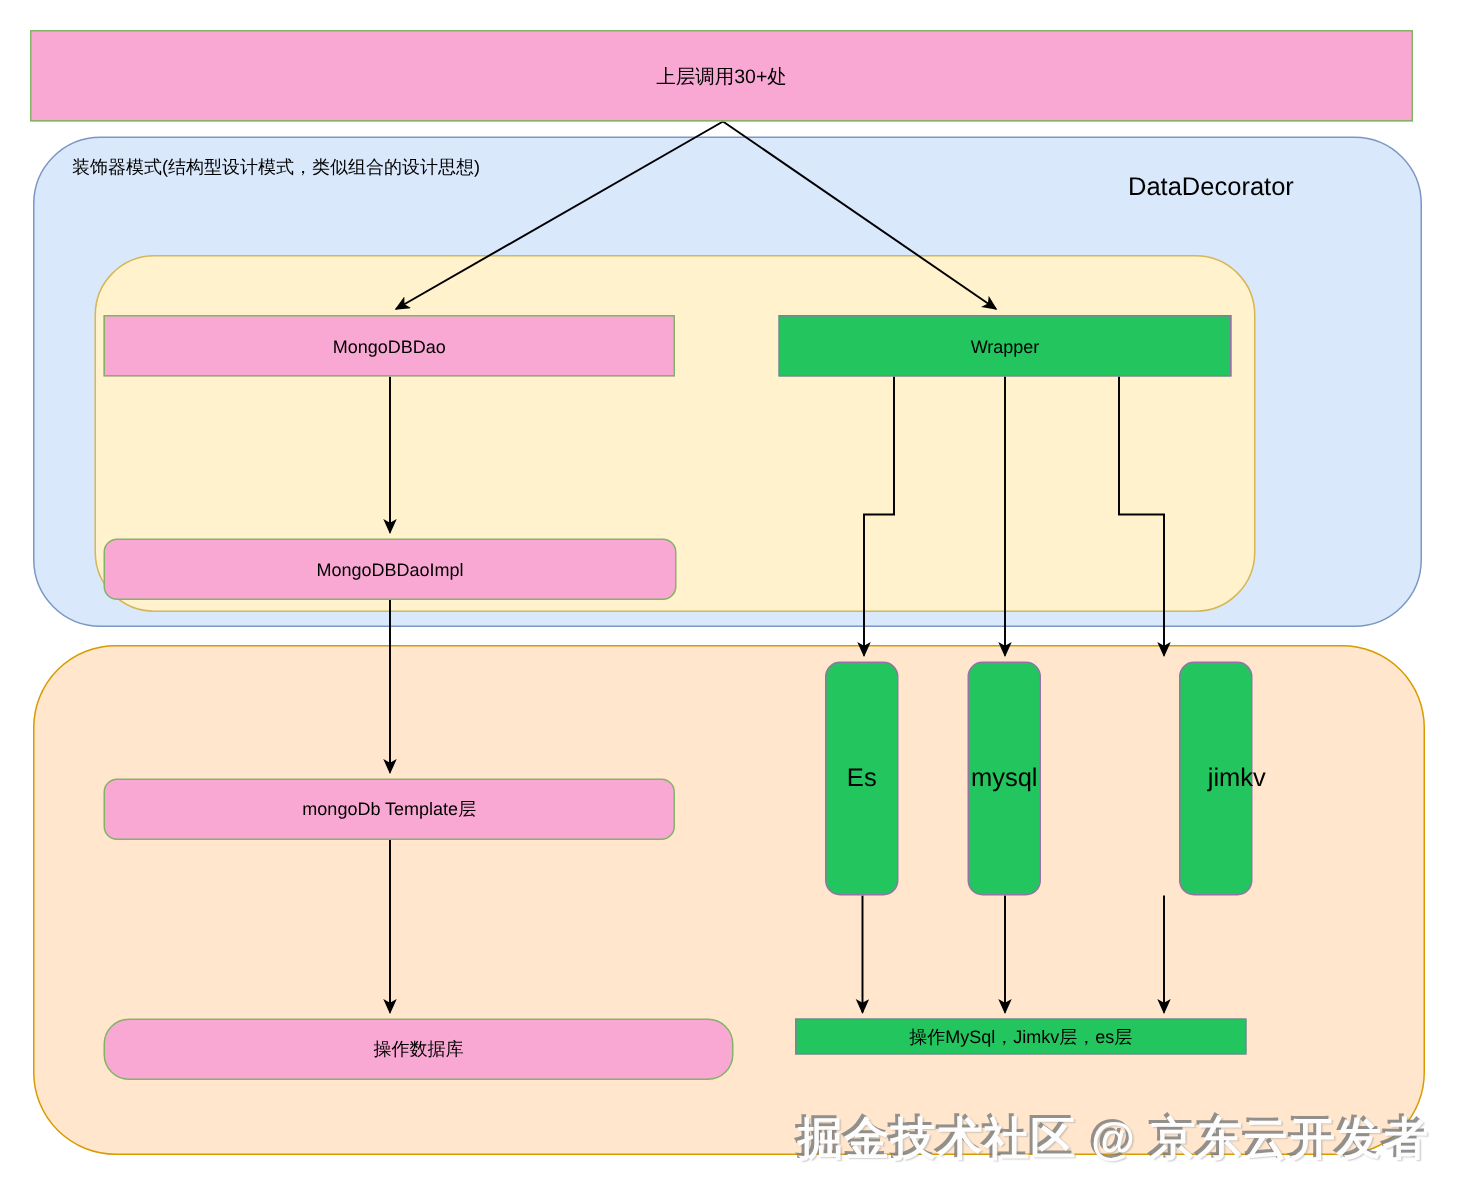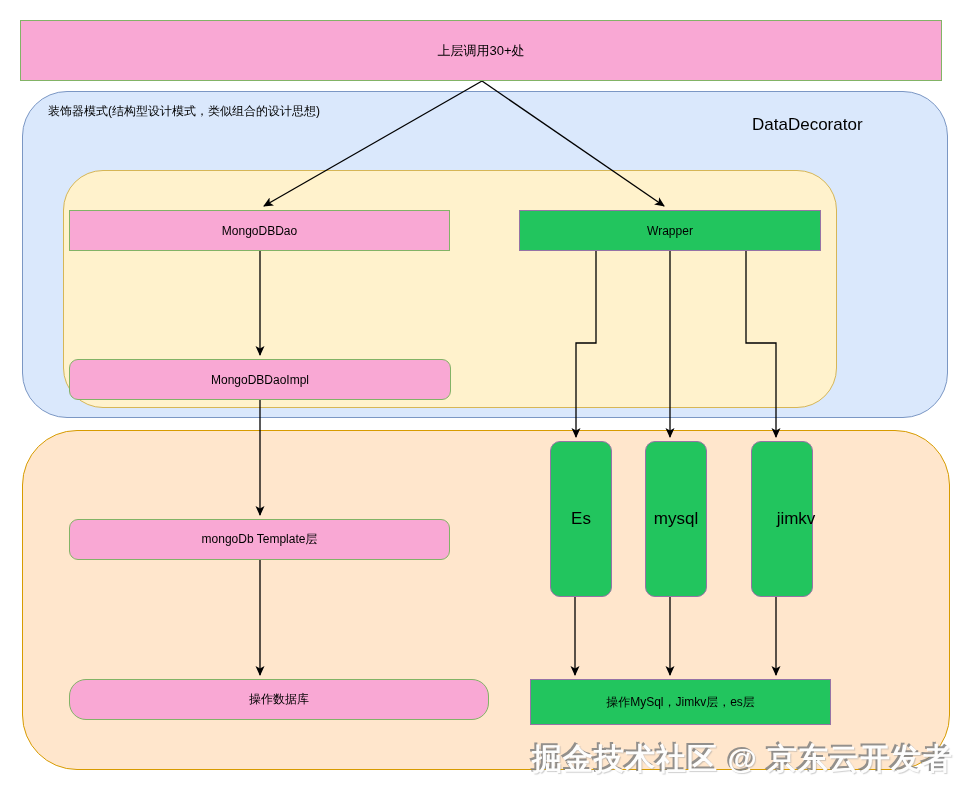--- a/index.html
+++ b/index.html
@@ -38,25 +38,25 @@
   }
   .green{background:#f9a8d4;border:1px solid #82b366;}
   .purple{background:#22c55e;border:1px solid #9673a6;}
   .rounded{border-radius:9px;}
   .top-box{left:20px;top:20px;width:922px;height:61px;font-size:13px;}
   .box-mongodbdao{left:69px;top:210px;width:381px;height:41px;}
   .box-wrapper{left:519px;top:210px;width:302px;height:41px;}
   .box-mongodbdaoimpl{left:69px;top:359px;width:382px;height:41px;}
   .box-template{left:69px;top:519px;width:381px;height:41px;}
   .box-db{left:69px;top:679px;width:420px;height:41px;border-radius:17px;}
-  .box-ops{left:530px;top:679px;width:301px;height:46px;}
-  .pillar{width:62px;height:156px;font-size:17px;border-radius:10px;}
+  .box-ops{left:530px;top:679px;width:301px;height:24px;}
+  .pillar{width:49px;height:156px;font-size:17px;border-radius:10px;}
   .box-es{left:550px;top:441px;}
   .box-mysql{left:645px;top:441px;}
-  .box-jimkv{left:751px;top:441px;padding-left:28px;}
+  .box-jimkv{left:786px;top:441px;padding-left:28px;}
   
   .arrows{left:0;top:0;width:971px;height:791px;pointer-events:none;}
   
   .watermark{
     right:18px;top:739px;
     font-size:30px;font-weight:bold;letter-spacing:1px;white-space:nowrap;
     color:#fdfdfd;
     text-shadow:-2px -2px 0 rgba(128,128,128,0.85), 1px 1px 1px rgba(150,150,150,0.45);
   }
 </style>

